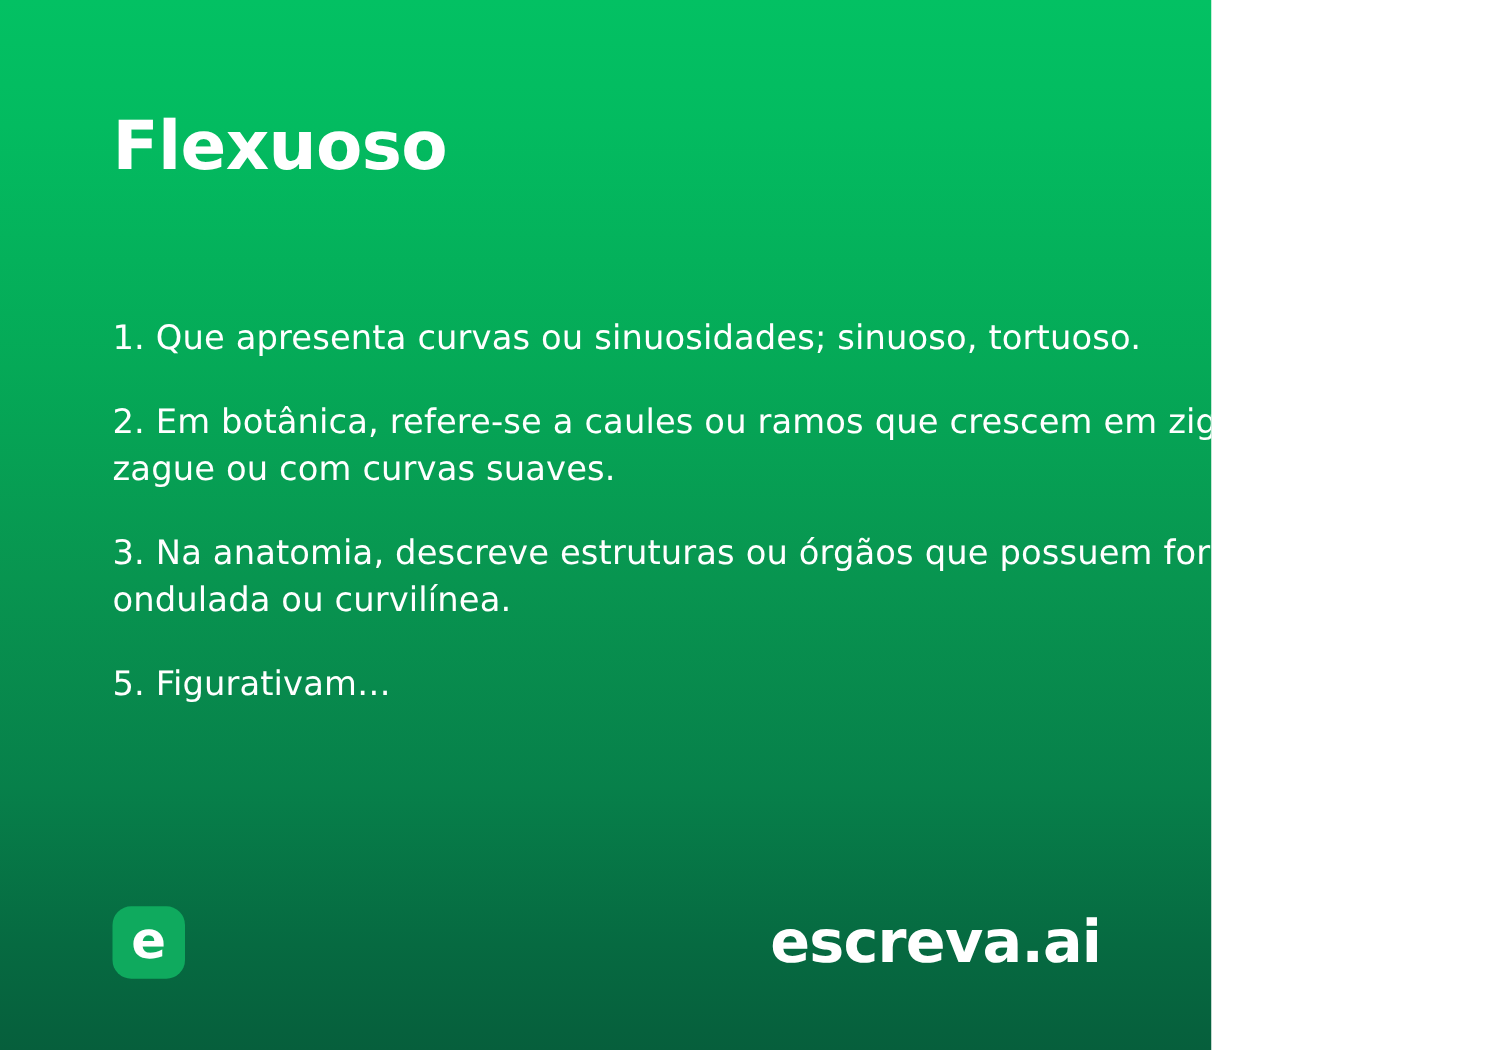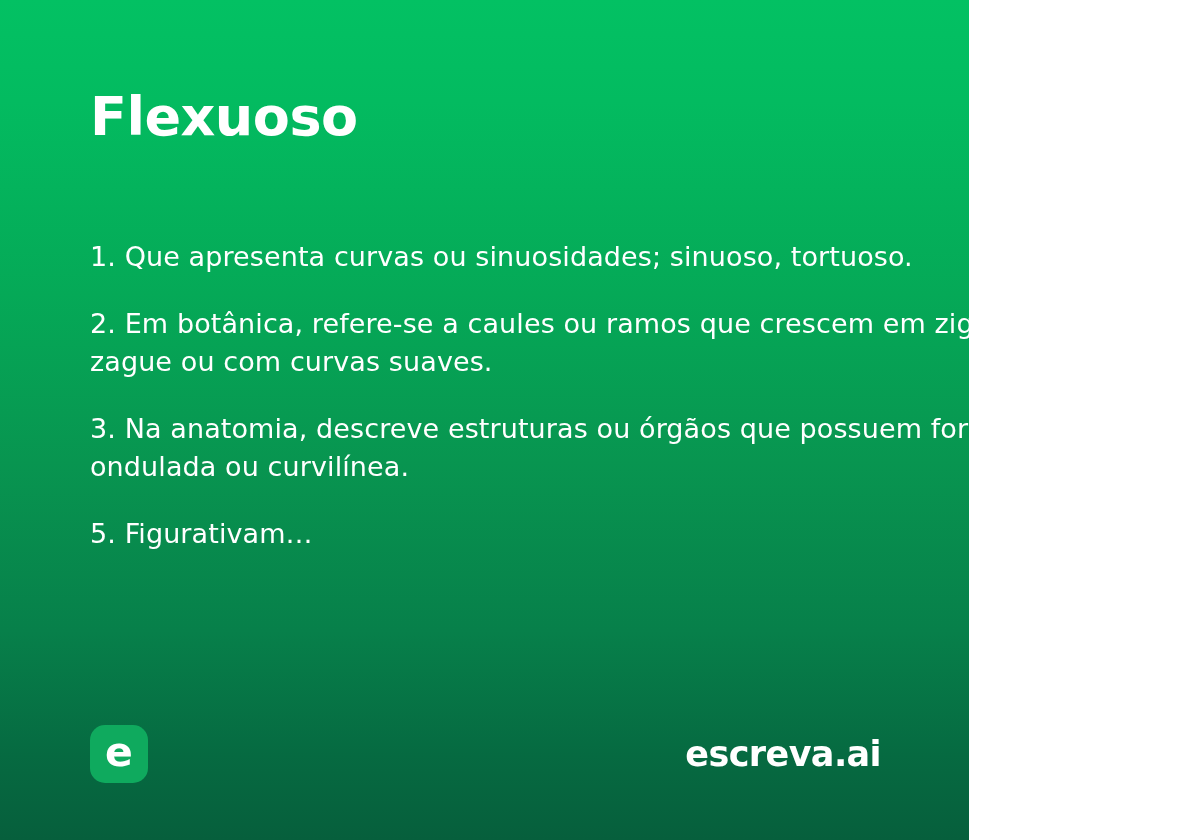--- a/index.html
+++ b/index.html
@@ -77,21 +77,21 @@
     width: 100%;
     height: 100%;
     shape-rendering: crispEdges;
   }
 
   
 
   .definitions {
     position: absolute;
     left: 90px;
-    top: 238px;
+    top: 252px;
     width: 975px;
   }
 
   .definition {
     font-family: "DejaVu Sans", sans-serif;
     font-size: 27px;
     font-weight: normal;
     line-height: 38.5px;
     color: #ffffff;
     letter-spacing: 0.1px;
@@ -133,21 +133,21 @@
     line-height: 1;
     padding-bottom: 3px;
   }
 
   .brand-wordmark {
     position: absolute;
     right: 0;
     top: 50%;
     transform: translateY(-50%);
     font-family: "DejaVu Sans", sans-serif;
-    font-size: 35px;
+    font-size: 47px;
     font-weight: bold;
     color: #ffffff;
     letter-spacing: -0.6px;
     line-height: 1;
     white-space: nowrap;
   }
 </style>
 </head>
 <body>
 

